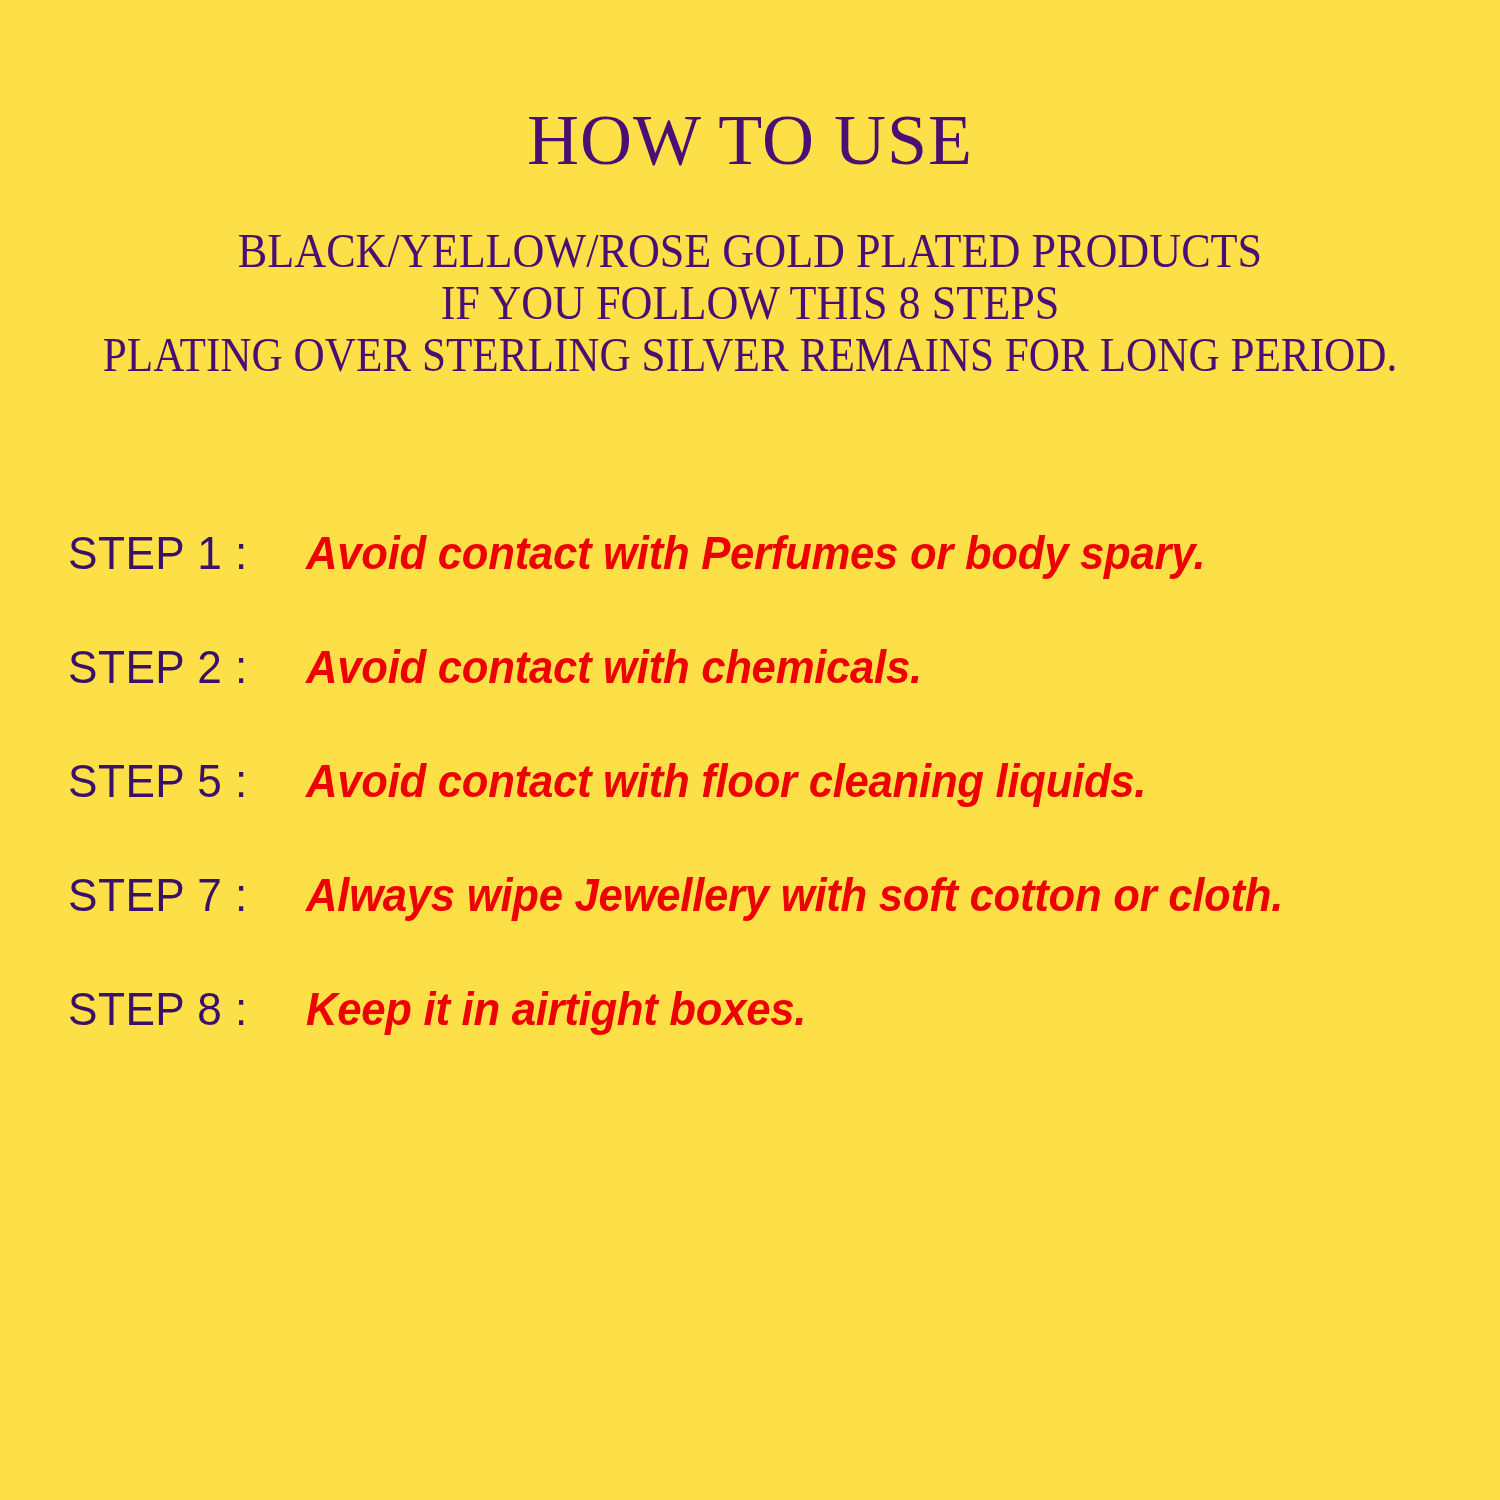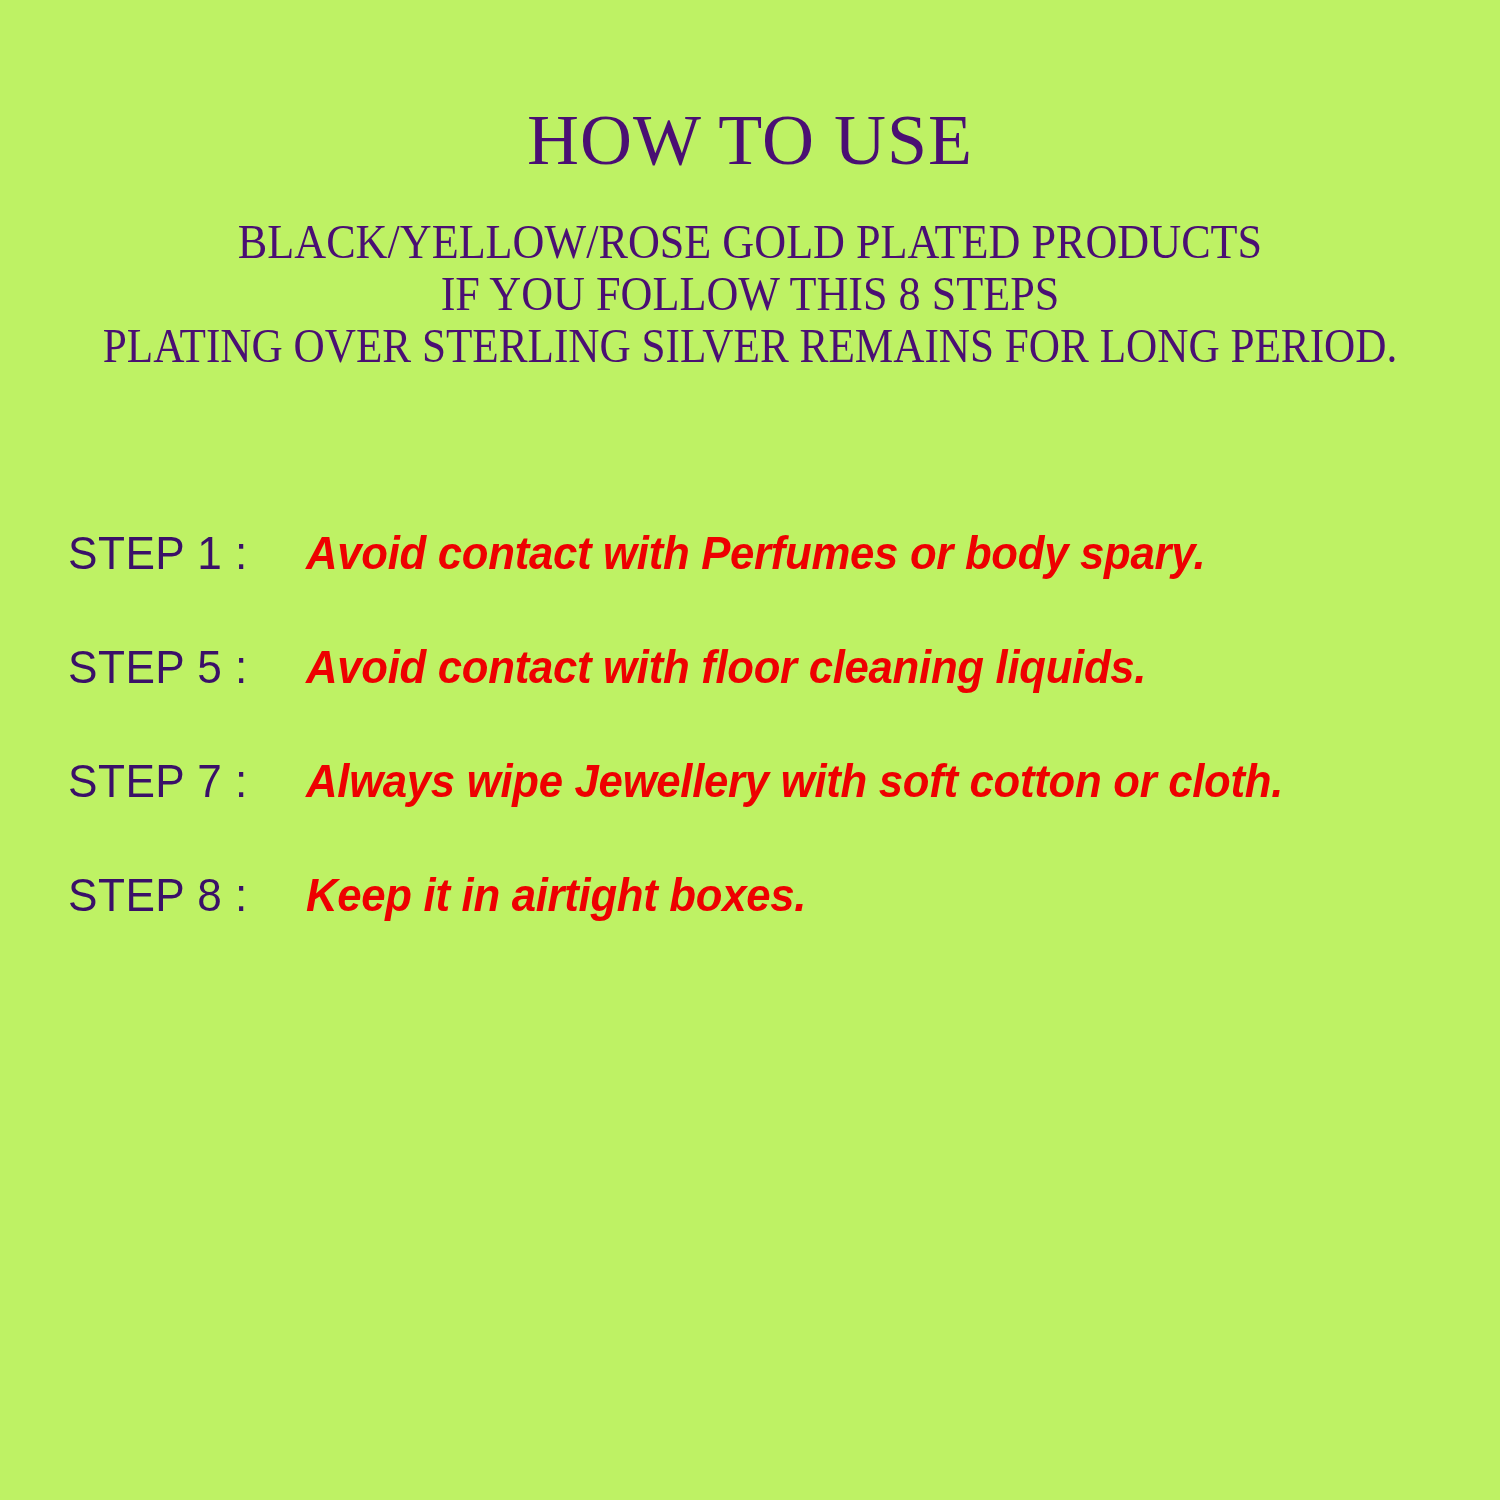--- a/index.html
+++ b/index.html
@@ -12,21 +12,21 @@
     height: 1500px;
     position: relative;
     overflow: hidden;
     font-family: "Liberation Sans", sans-serif;
     -webkit-font-smoothing: antialiased;
   }
 
   .page {
     position: absolute;
     inset: 0;
-    background: #bef264;
+    background: #fde047;
   }
 
   
   .header {
     position: absolute;
     top: 0;
     left: 0;
     width: 1500px;
     text-align: center;
   }
@@ -37,21 +37,21 @@
     line-height: 1;
     letter-spacing: 1px;
     color: #4a0f73;
     margin: 0;
     padding-top: 104px;
     font-weight: 400;
     white-space: nowrap;
   }
 
   .subtitle-block {
-    margin: 4px;
+    margin: 13px;
     padding-top: 36px;
   }
 
   .subtitle-line {
     font-family: "Liberation Serif", "DejaVu Serif", serif;
     color: #4a0f73;
     font-weight: 400;
     line-height: 52px;
     white-space: nowrap;
     margin: 0 auto;
@@ -138,20 +138,24 @@
   </div>
 
 
   <div class="steps">
 
     <div class="step-row">
       <span class="step-label">STEP 1 :</span>
       <span class="step-text">Avoid contact with Perfumes or body spary.</span>
     </div>
 
+    <div class="step-row">
+      <span class="step-label">STEP 2 :</span>
+      <span class="step-text">Avoid contact with chemicals.</span>
+    </div>
 
 
 
     <div class="step-row">
       <span class="step-label">STEP 5 :</span>
       <span class="step-text">Avoid contact with floor cleaning liquids.</span>
     </div>
 
 
     <div class="step-row">

